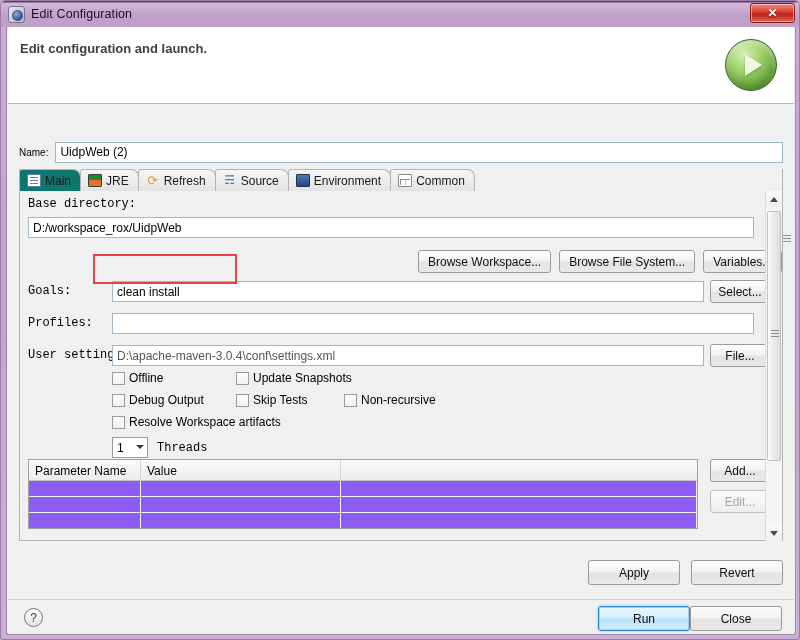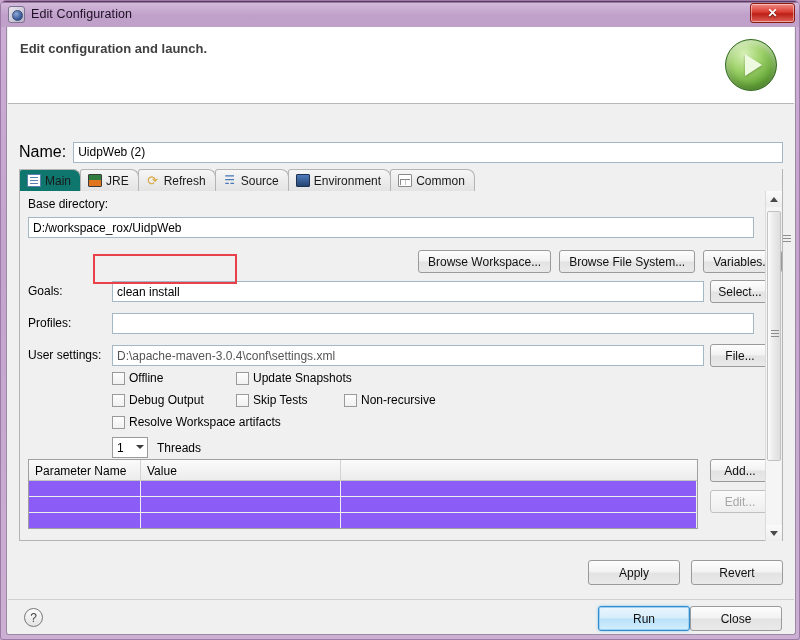--- a/index.html
+++ b/index.html
@@ -119,21 +119,21 @@
     position: absolute; left: 1px; top: 78px;
     width: 786px; height: 450px;
     background: #f0f0f0;
   }
 
   .name-row {
     position: absolute; left: 11px; top: 36px;
     width: 764px; height: 22px;
     display: flex; align-items: center;
   }
-  .name-label { font-size: 16px; margin-right: 7px; }
+  .name-label { font-size: 10px; margin-right: 7px; }
   .txt {
     background: #fff;
     border: 1px solid #a4b7c4;
     height: 21px;
     font-size: 12px;
     padding: 0 4px;
     display: flex; align-items: center;
     color: #000;
     font-family: "Liberation Sans", sans-serif;
   }
@@ -200,21 +200,21 @@
     border-left: 1px solid #8a8a8a;
     background: repeating-linear-gradient(90deg, transparent 0 4px, #c8c8c8 4px 5px);
   }
 
   
   .tabpage {
     position: absolute; left: 12px; top: 86px;
     width: 762px; height: 350px;
     overflow: hidden;
   }
-  .field-label { font-size: 12px; color: #000; }
+  .field-label { font-size: 12px; color: #000; font-family: Liberation Mono, monospace; }
 
   .row { position: absolute; display: flex; align-items: center; }
 
   .btn {
     height: 23px;
     min-width: 30px;
     padding: 0 9px;
     font-size: 12px;
     background: linear-gradient(180deg,#fdfdfd 0%, #f2f2f2 48%, #e3e3e3 52%, #e9e9e9 100%);
     border: 1px solid #9a9a9a;

